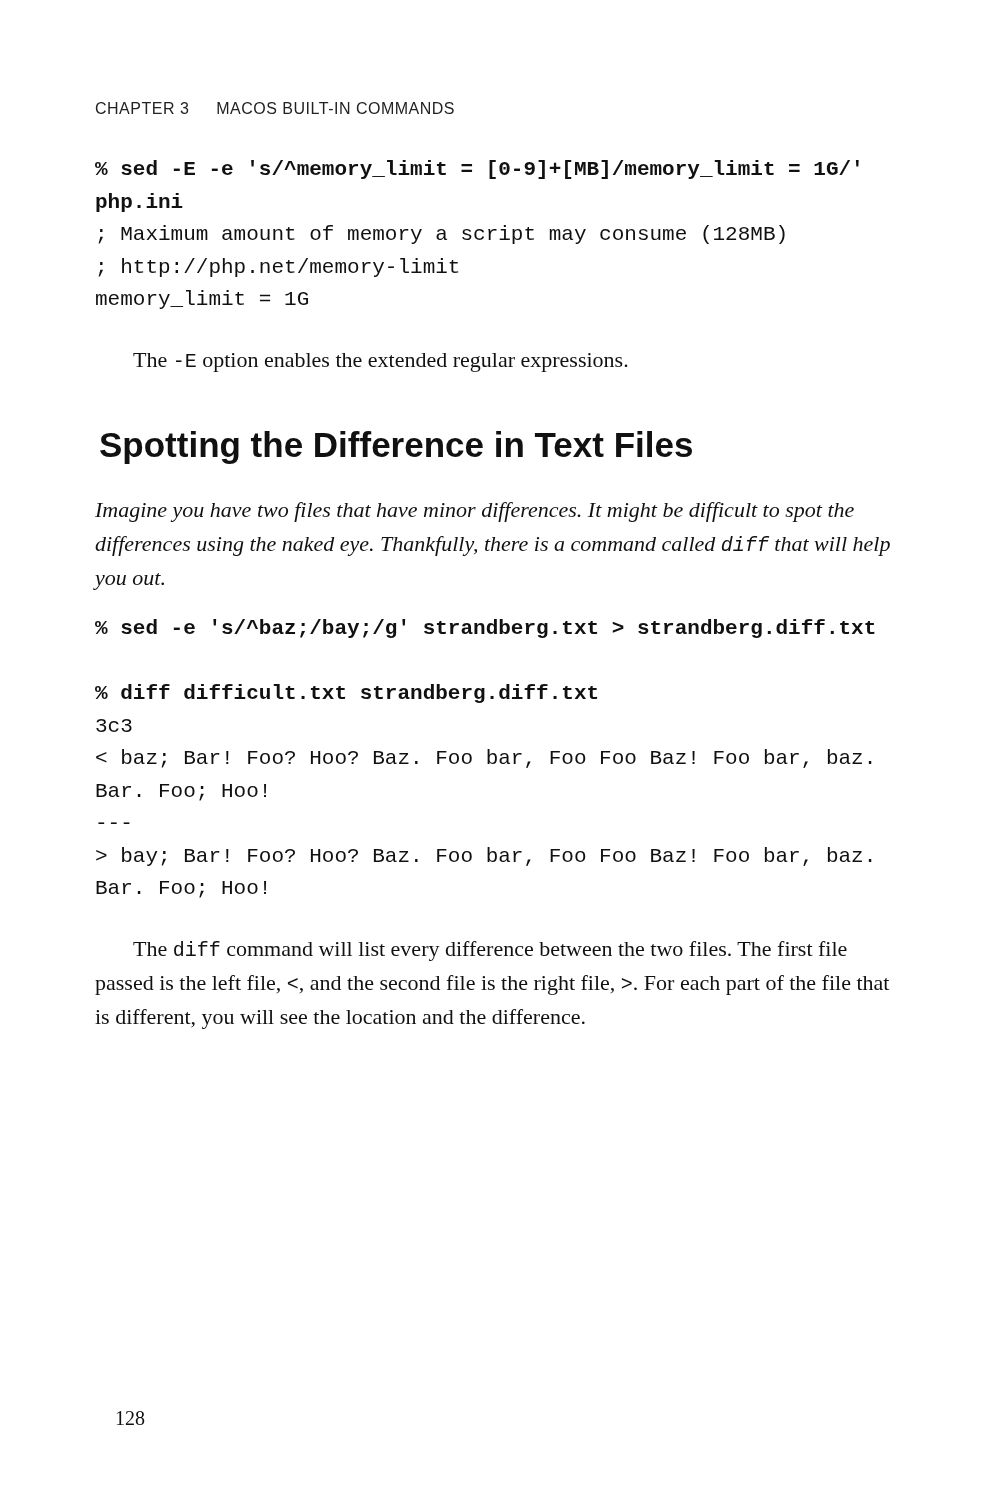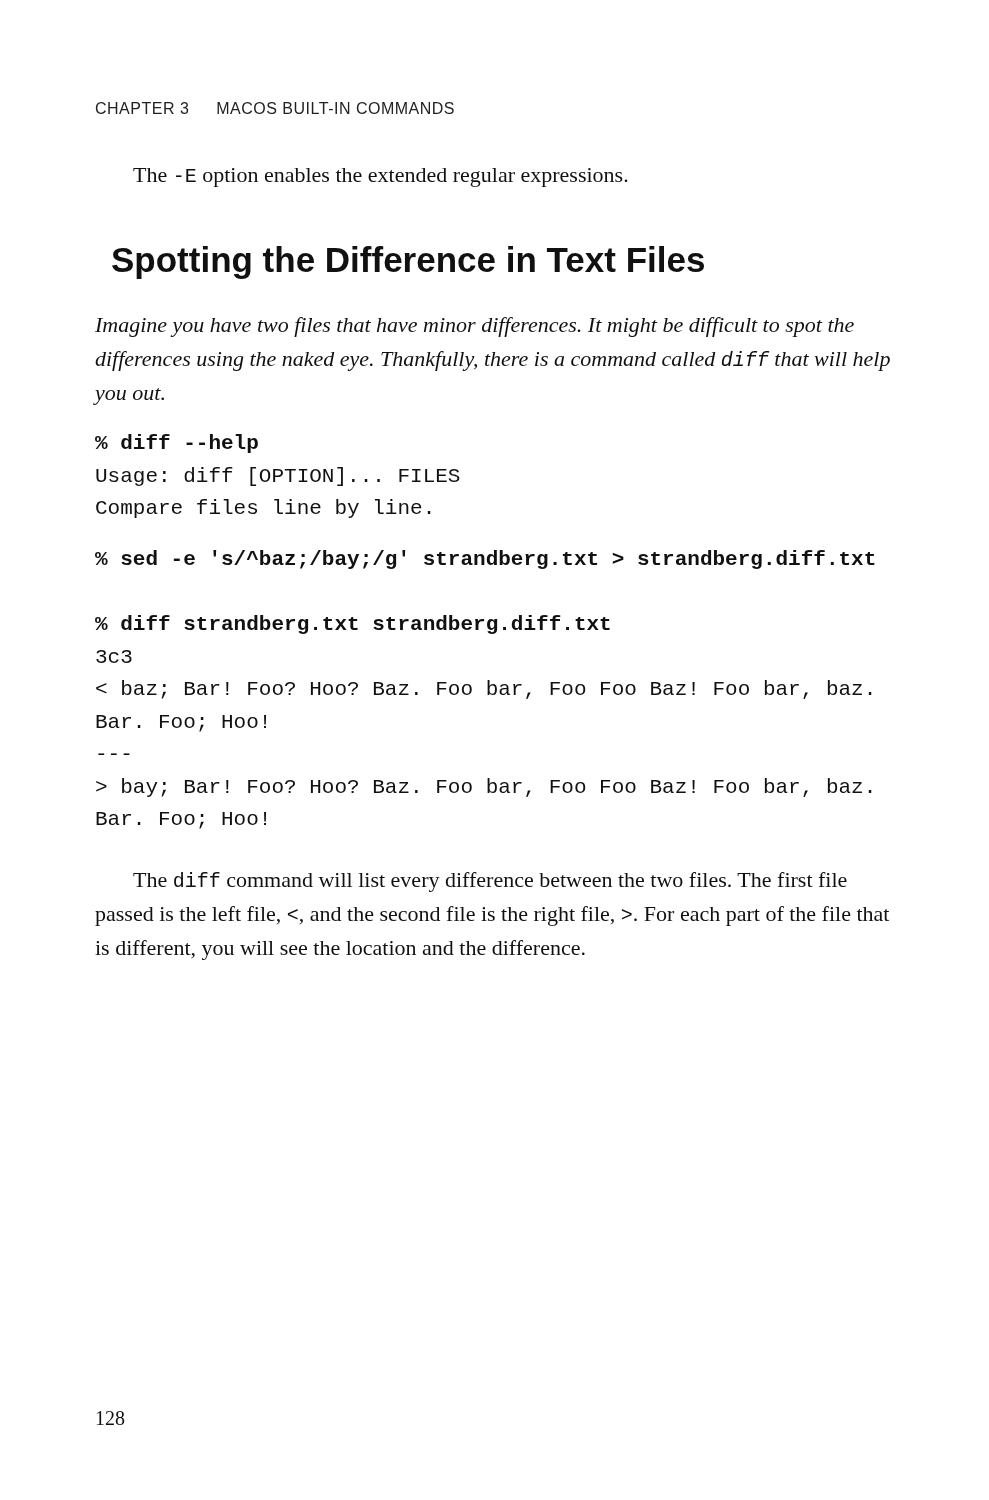--- a/index.html
+++ b/index.html
@@ -53,56 +53,58 @@
     font-style: italic;
   }
   p.body .mono {
     font-family: 'Menlo', 'Consolas', 'Courier New', monospace;
     font-size: 20px;
   }
   h2.section {
     font-family: Arial, Helvetica, sans-serif;
     font-weight: 800;
     font-size: 35px;
-    margin: 30px 0 20px 16px;
+    margin: 30px 0 20px 4px;
     letter-spacing: 0px;
   }
   .spacer {
     flex: 1 1 auto;
   }
   .page-num {
     font-size: 20px;
     font-family: Georgia, 'Times New Roman', serif;
+    margin-left: 20px;
   }
 </style>
 </head>
 <body>
 
 <div class="page">
 
   <div class="running-head">
     <span class="chap">CHAPTER 3</span>
     <span>MACOS BUILT-IN COMMANDS</span>
   </div>
 
+  <div class="code-block top"><span class="cmd">% sed -E -e 's/^memory_limit = [0-9]+[MB]/memory_limit = 1G/' php.ini</span>
+<span>; Maximum amount of memory a script may consume (128MB)
+; http://php.net/memory-limit
+memory_limit = 1G</span></div>
 
   <p class="body"><span>The </span><span class="mono">-E</span><span> option enables the extended regular expressions.</span></p>
 
   <h2 class="section">Spotting the Difference in Text Files</h2>
 
   <p class="body flush"><span>Imagine you have two files that have minor differences. It might be difficult to spot the differences using the naked eye. Thankfully, there is a command called </span><span class="mono">diff</span><span> that will help you out.</span></p>
 
-  <div class="code-block"><span class="cmd">% diff --help</span>
-<span>Usage: diff [OPTION]... FILES
-Compare files line by line.</span></div>
 
 
   <div class="code-block"><span class="cmd">% sed -e 's/^baz;/bay;/g' strandberg.txt &gt; strandberg.diff.txt</span>
 
-<span class="cmd">% diff strandberg.txt strandberg.diff.txt</span>
+<span class="cmd">% diff difficult.txt strandberg.diff.txt</span>
 <span>3c3
 &lt; baz; Bar! Foo? Hoo? Baz. Foo bar, Foo Foo Baz! Foo bar, baz. Bar. Foo; Hoo!
 ---
 &gt; bay; Bar! Foo? Hoo? Baz. Foo bar, Foo Foo Baz! Foo bar, baz. Bar. Foo; Hoo!</span></div>
 
   <p class="body"><span>The </span><span class="mono">diff</span><span> command will list every difference between the two files. The first file passed is the left file, </span><span class="mono">&lt;</span><span>, and the second file is the right file, </span><span class="mono">&gt;</span><span>. For each part of the file that is different, you will see the location and the difference.</span></p>
 
   <div class="spacer"></div>
 
   <div class="page-num">128</div>

